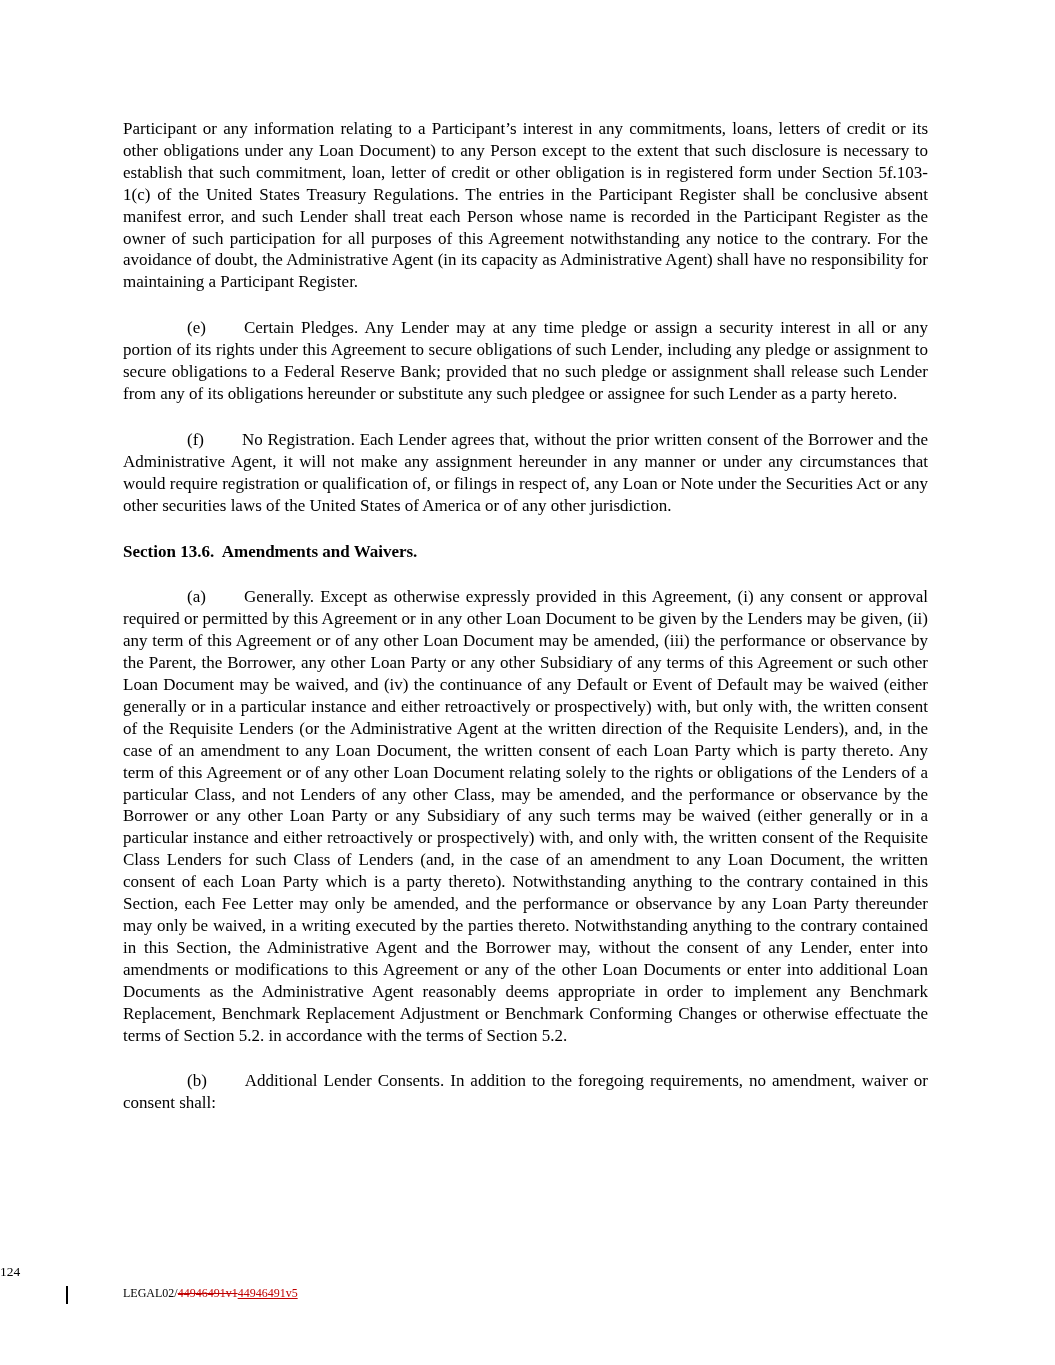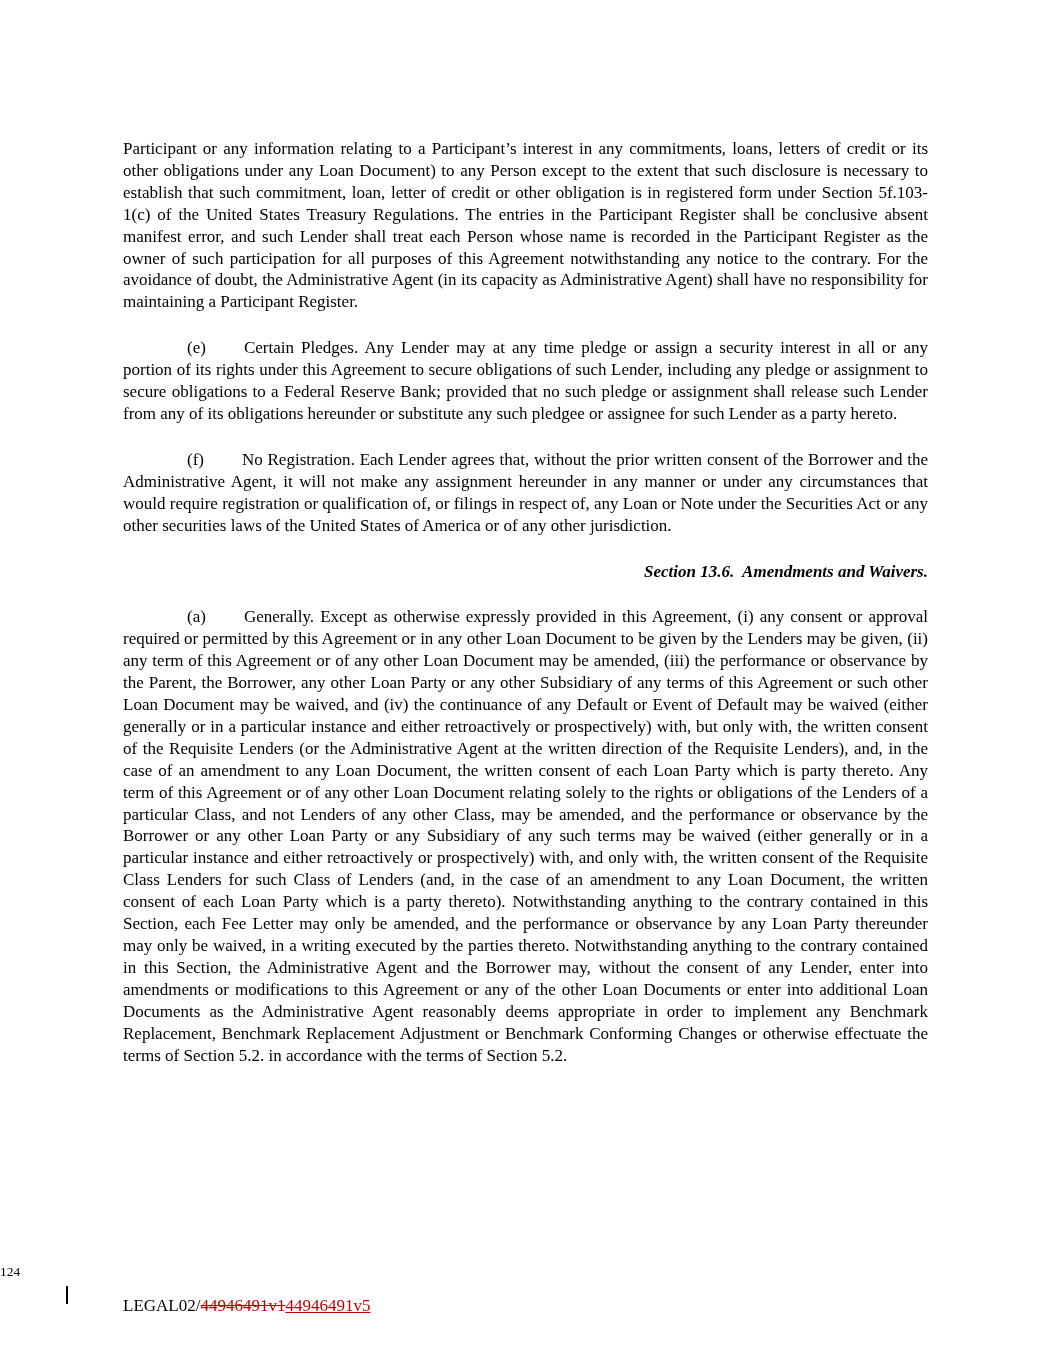--- a/index.html
+++ b/index.html
@@ -14,49 +14,46 @@
     overflow: hidden;
   }
   .content {
     position: absolute;
     top: 118px;
     left: 123px;
     width: 805px;
     font-size: 17px;
     line-height: 21.9px;
     text-align: justify;
-    margin-top: 20px;
   }
   .para { margin-bottom: 24px; }
   .clause { text-indent: 64px; }
   .tab { display: inline-block; width: 38px; }
   .uline { }
   .section-heading {
     font-weight: bold;
-    text-align: right;
+    text-align: left;
     text-indent: 0;
-    font-style: italic;
   }
   .page-number {
     position: absolute;
     top: 1263px;
     left: 0;
     width: 100%;
     text-align: left;
     font-size: 13.5px;
     line-height: 17px;
   }
   .doc-id {
     position: absolute;
     top: 1285px;
     left: 123px;
-    font-size: 17px;
+    font-size: 12px;
     line-height: 17px;
     text-align: left;
-    margin-top: 12px;
   }
   .change-bar {
     position: absolute;
     top: 1286px;
     left: 66px;
     width: 2px;
     height: 18px;
     background: #000000;
   }
   .redline-del {
@@ -78,20 +75,21 @@
     <p class="para">Participant or any information relating to a Participant’s interest in any commitments, loans, letters of credit or its other obligations under any Loan Document) to any Person except to the extent that such disclosure is necessary to establish that such commitment, loan, letter of credit or other obligation is in registered form under Section 5f.103-1(c) of the United States Treasury Regulations.  The entries in the Participant Register shall be conclusive absent manifest error, and such Lender shall treat each Person whose name is recorded in the Participant Register as the owner of such participation for all purposes of this Agreement notwithstanding any notice to the contrary.  For the avoidance of doubt, the Administrative Agent (in its capacity as Administrative Agent) shall have no responsibility for maintaining a Participant Register.</p>
 
     <p class="para clause"><span>(e)</span><span class="tab"></span><span class="uline">Certain Pledges</span><span>.  Any Lender may at any time pledge or assign a security interest in all or any portion of its rights under this Agreement to secure obligations of such Lender, including any pledge or assignment to secure obligations to a Federal Reserve Bank; provided that no such pledge or assignment shall release such Lender from any of its obligations hereunder or substitute any such pledgee or assignee for such Lender as a party hereto.</span></p>
 
     <p class="para clause"><span>(f)</span><span class="tab"></span><span class="uline">No Registration</span><span>.  Each Lender agrees that, without the prior written consent of the Borrower and the Administrative Agent, it will not make any assignment hereunder in any manner or under any circumstances that would require registration or qualification of, or filings in respect of, any Loan or Note under the Securities Act or any other securities laws of the United States of America or of any other jurisdiction.</span></p>
 
     <p class="para section-heading">Section 13.6.&nbsp; Amendments and Waivers.</p>
 
     <p class="para clause"><span>(a)</span><span class="tab"></span><span class="uline">Generally</span><span>.  Except as otherwise expressly provided in this Agreement, (i) any consent or approval required or permitted by this Agreement or in any other Loan Document to be given by the Lenders may be given, (ii) any term of this Agreement or of any other Loan Document may be amended, (iii) the performance or observance by the Parent, the Borrower, any other Loan Party or any other Subsidiary of any terms of this Agreement or such other Loan Document may be waived, and (iv) the continuance of any Default or Event of Default may be waived (either generally or in a particular instance and either retroactively or prospectively) with, but only with, the written consent of the Requisite Lenders (or the Administrative Agent at the written direction of the Requisite Lenders), and, in the case of an amendment to any Loan Document, the written consent of each Loan Party which is party thereto.  Any term of this Agreement or of any other Loan Document relating solely to the rights or obligations of the Lenders of a particular Class, and not Lenders of any other Class, may be amended, and the performance or observance by the Borrower or any other Loan Party or any Subsidiary of any such terms may be waived (either generally or in a particular instance and either retroactively or prospectively) with, and only with, the written consent of the Requisite Class Lenders for such Class of Lenders (and, in the case of an amendment to any Loan Document, the written consent of each Loan Party which is a party thereto).  Notwithstanding anything to the contrary contained in this Section, each Fee Letter may only be amended, and the performance or observance by any Loan Party thereunder may only be waived, in a writing executed by the parties thereto.  Notwithstanding anything to the contrary contained in this Section, the Administrative Agent and the Borrower may, without the consent of any Lender, enter into amendments or modifications to this Agreement or any of the other Loan Documents or enter into additional Loan Documents as the Administrative Agent reasonably deems appropriate in order to implement any Benchmark Replacement, Benchmark Replacement Adjustment or Benchmark Conforming Changes or otherwise effectuate the terms of Section 5.2. in accordance with the terms of Section 5.2.</span></p>
 
+    <p class="para clause"><span>(b)</span><span class="tab"></span><span class="uline">Additional Lender Consents</span><span>.  In addition to the foregoing requirements, no amendment, waiver or consent shall:</span></p>
 
   </div>
 
   <div class="page-number">124</div>
 
   <div class="change-bar"></div>
 
   <div class="doc-id"><span>LEGAL02/</span><span class="redline-del">44946491v1</span><span class="redline-ins">44946491v5</span></div>
 
 </div>

